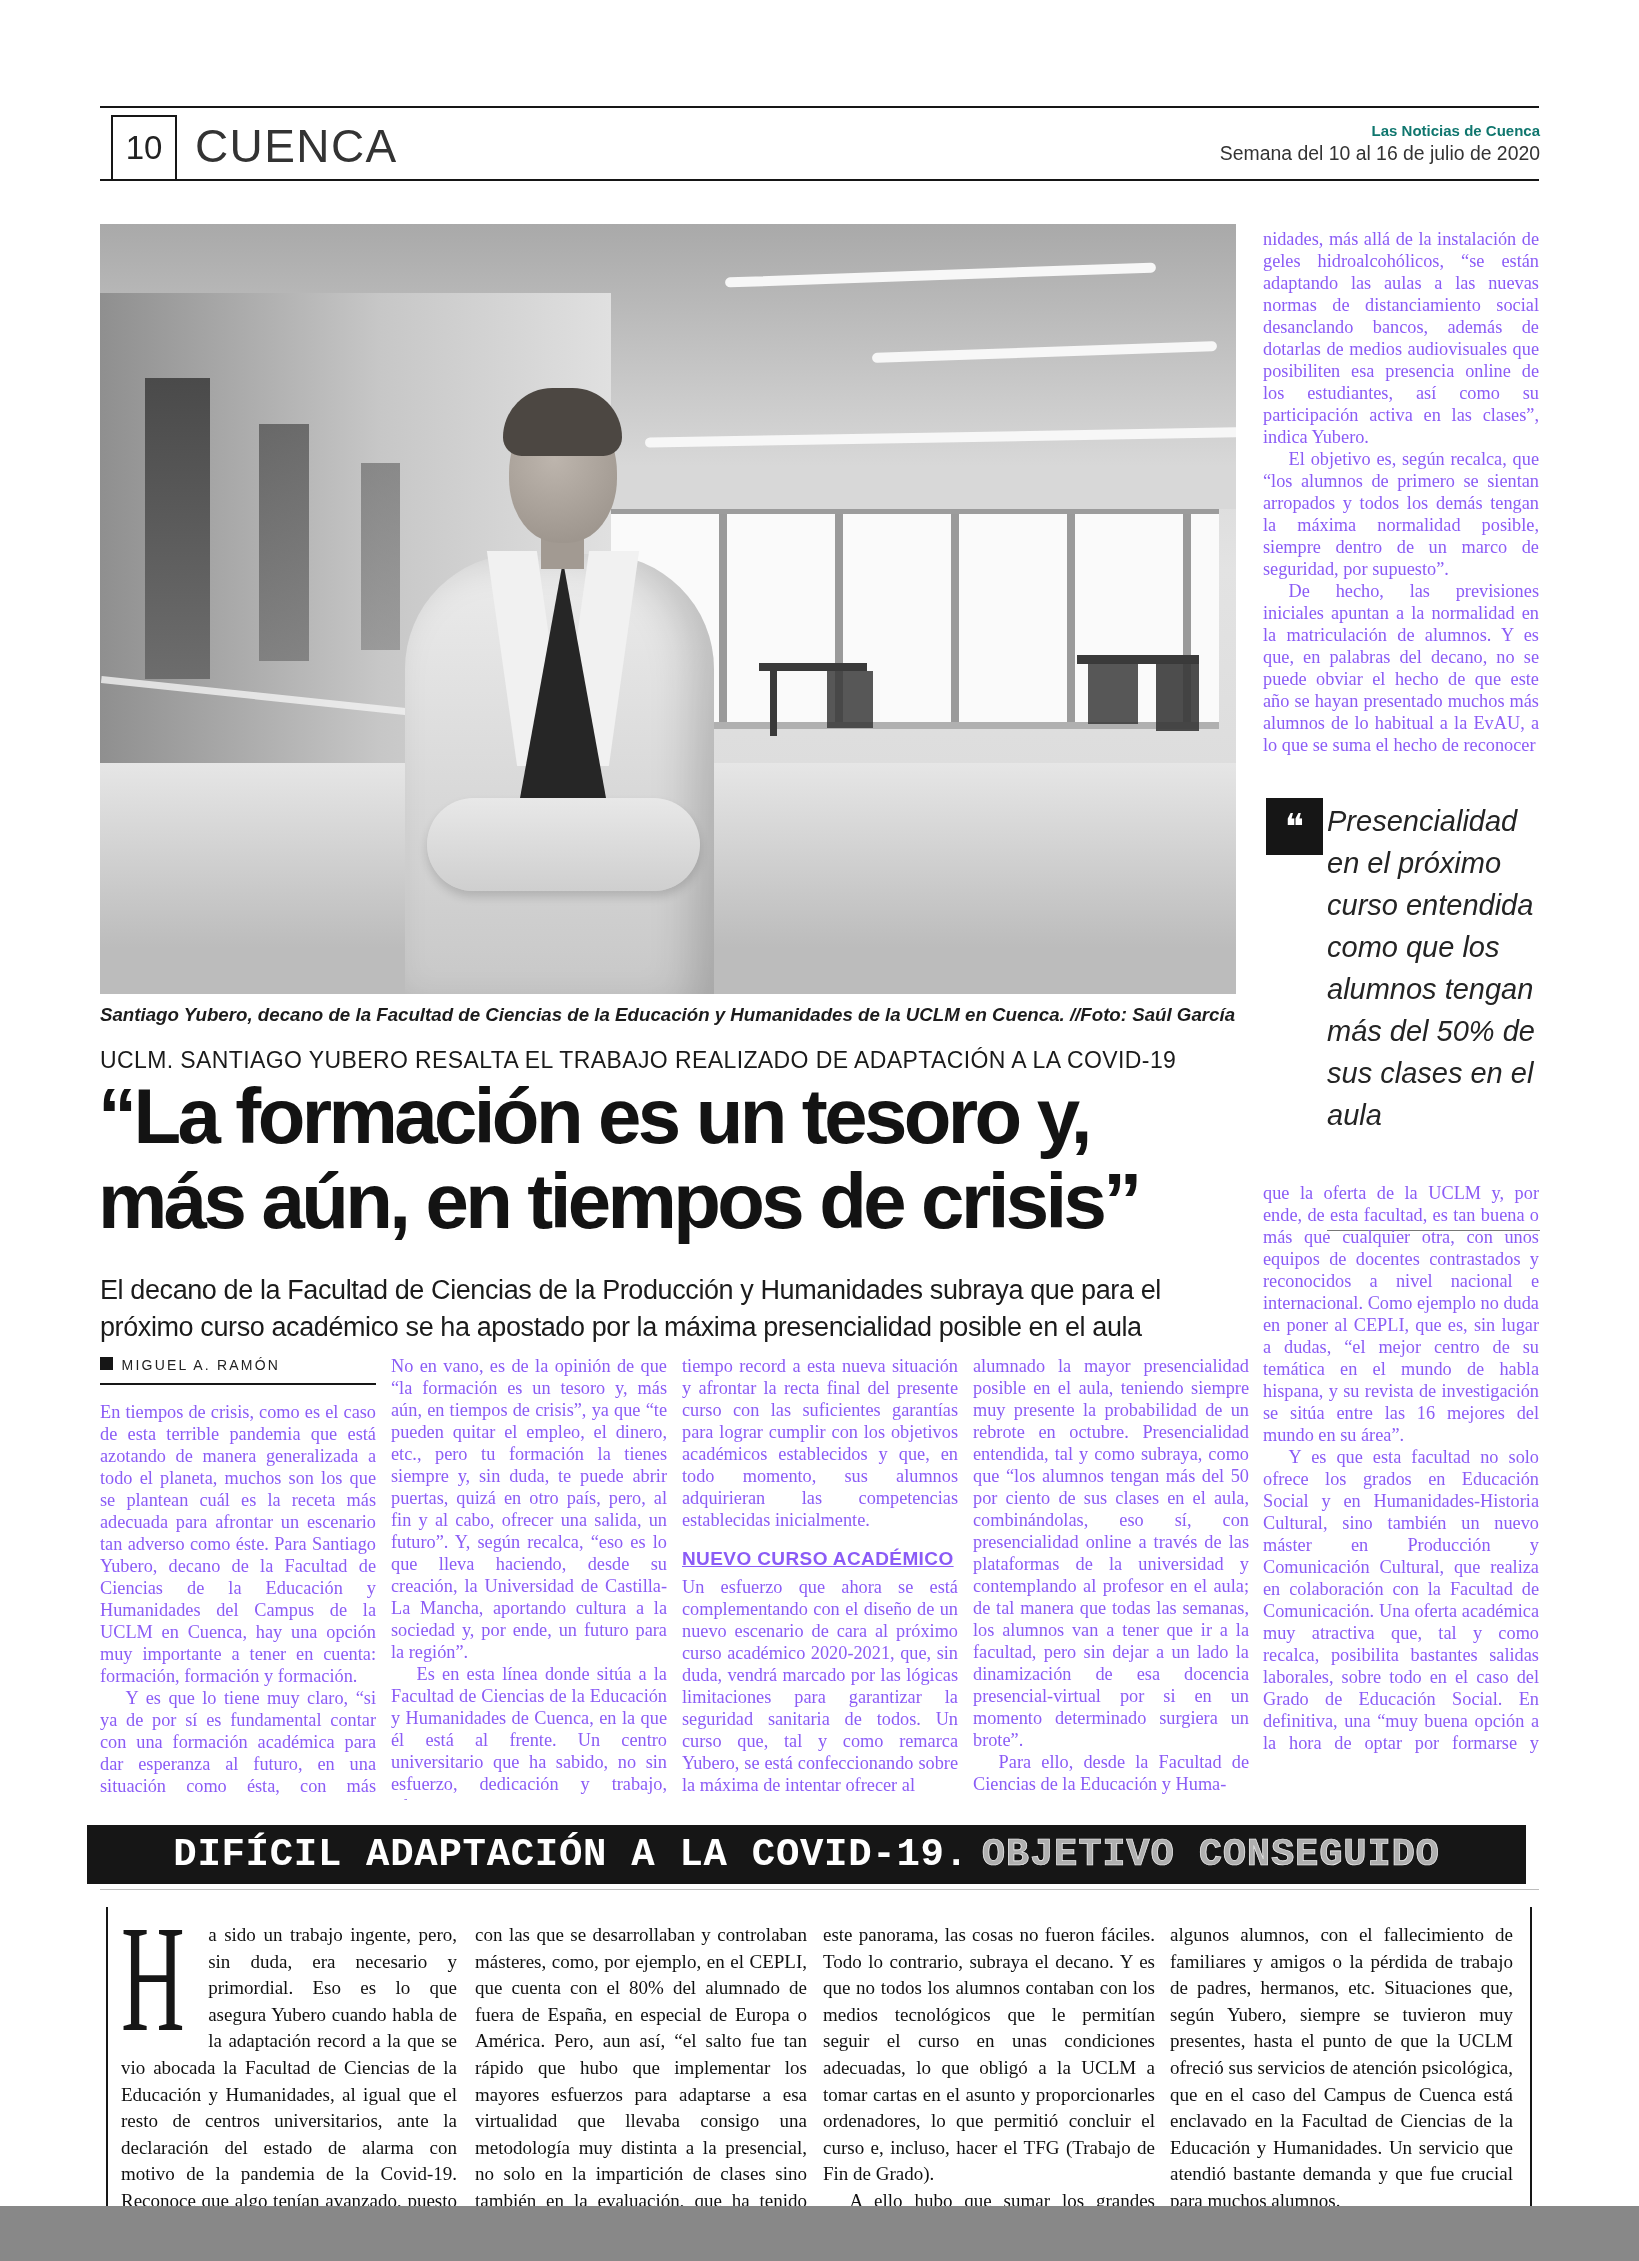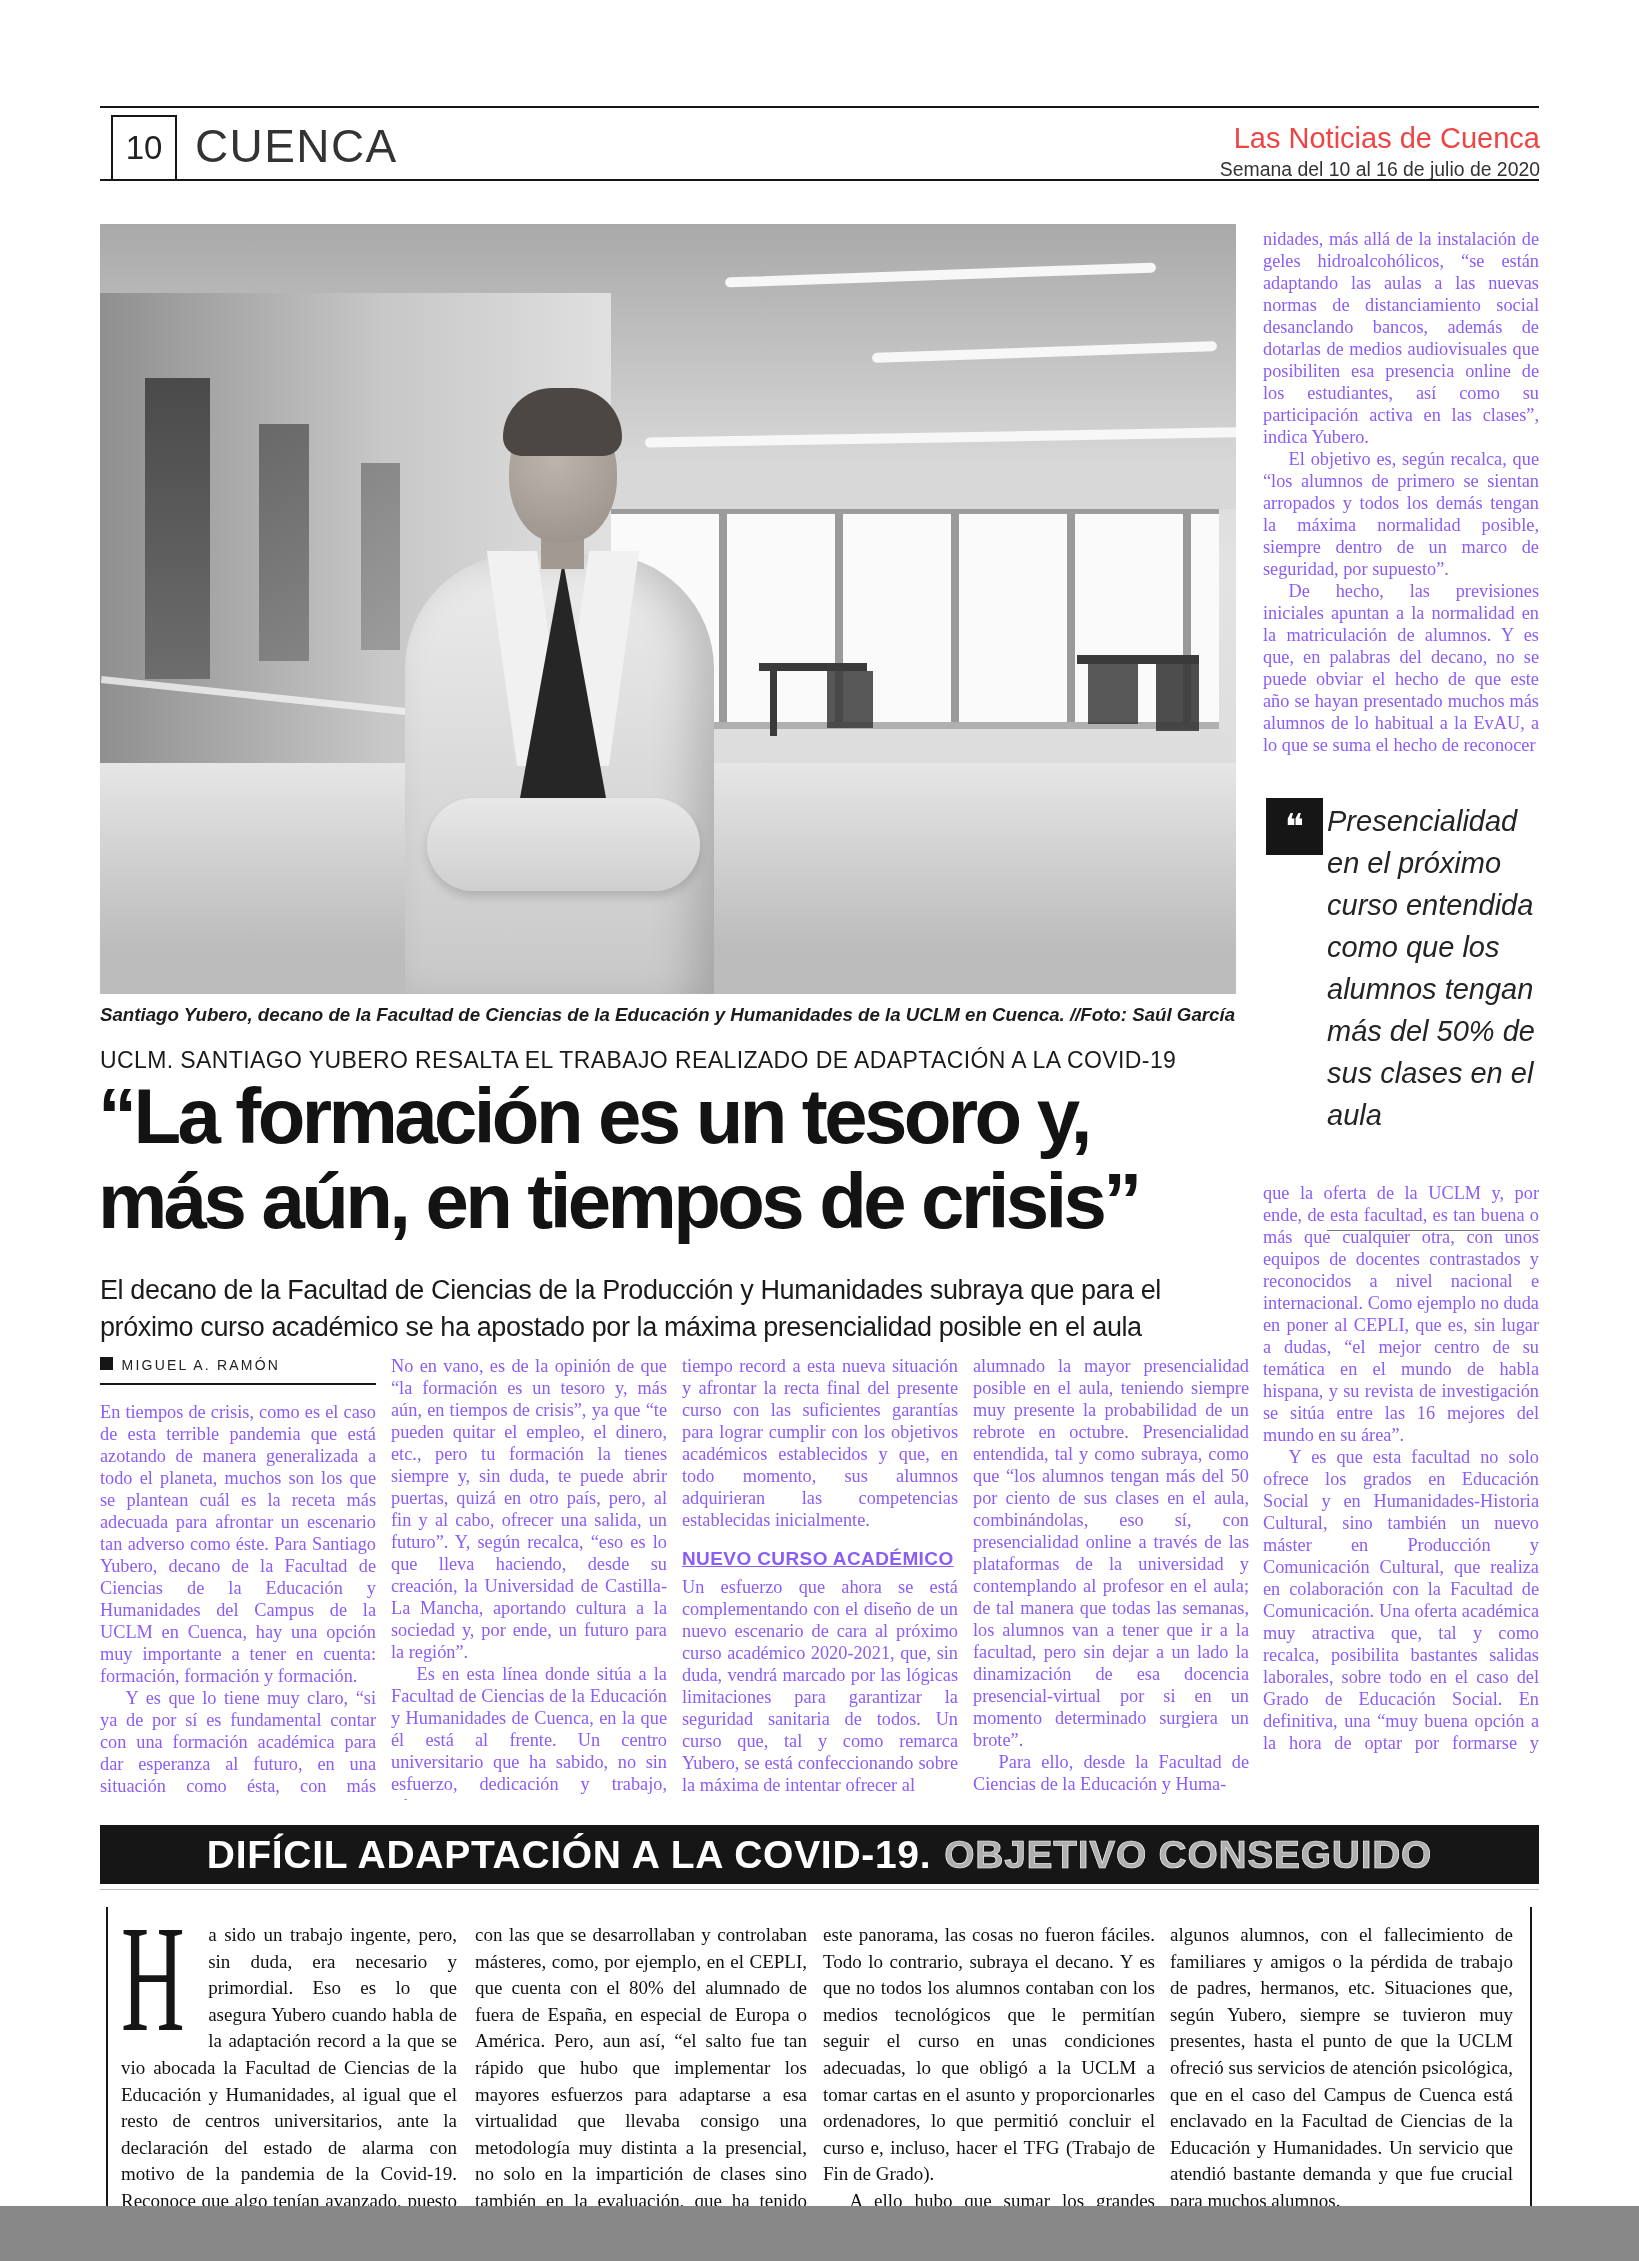--- a/index.html
+++ b/index.html
@@ -6,21 +6,21 @@
   .page{position:relative;width:1640px;height:2206px;background:#ffffff;overflow:hidden;
         font-family:"Liberation Serif",serif;color:#141414;}
   
   .hrule{position:absolute;background:#161616;}
   .pagenum-box{position:absolute;left:111px;top:115px;width:62px;height:62px;border:2.2px solid #161616;
                display:flex;align-items:center;justify-content:center;
                font-family:"Liberation Sans",sans-serif;font-size:33px;color:#222;}
   .section-name{position:absolute;left:195px;top:119px;font-family:"Liberation Sans",sans-serif;
                 font-size:46px;letter-spacing:1.4px;color:#333;white-space:nowrap;}
   .masthead{position:absolute;right:100px;top:122px;text-align:right;font-family:"Liberation Sans",sans-serif;}
-  .masthead .pub{font-size:29px;font-weight:400;color:#ef4444;}
+  .masthead .pub{font-size:15px;font-weight:700;color:#0f766e;}
   .masthead .date{font-size:19.4px;color:#333;margin-top:2.9px;}
   
   .photo{position:absolute;left:100px;top:224px;width:1136px;height:770px;overflow:hidden;
          background:linear-gradient(180deg,#c9c9c9 0%,#e3e3e3 45%,#d6d6d6 100%);}
   .ph-ceiling{position:absolute;left:0;top:0;width:100%;height:37%;
               background:linear-gradient(180deg,#a9a9a9,#d8d8d8 85%),
                          repeating-linear-gradient(177deg,rgba(255,255,255,.55) 0 4.3px,rgba(0,0,0,0) 4.3px 46px);}
   .ph-strip{position:absolute;background:#f7f7f7;height:10px;border-radius:5px;}
   .ph-backwall{position:absolute;left:45%;right:1.5%;top:37%;height:27%;
                background:repeating-linear-gradient(90deg,#fafafa 0 108px,#9a9a9a 108px 116px);
@@ -66,23 +66,23 @@
   .col-sub{font-family:"Liberation Sans",sans-serif;font-weight:700;font-size:19px;
            letter-spacing:0.4px;margin:17px 0 5.7px 0;text-align:left;text-decoration:underline;}
   
   .pq-icon{position:absolute;left:1266px;top:798px;width:57px;height:57px;background:#161616;
            display:flex;align-items:center;justify-content:center;color:#fff;font-size:36px;
            font-family:"DejaVu Sans",sans-serif;}
   .pq-text{position:absolute;left:1327px;top:800px;width:215px;font-family:"Liberation Sans",sans-serif;
            font-style:italic;font-size:29px;line-height:42px;color:#242424;}
   .pq-rule{position:absolute;left:1327px;top:1230px;width:213px;height:1.4px;background:#777;}
   
-  .banner{position:absolute;left:100px;top:1825px;width:1439px;height:59px;background:#161616;
+  .banner{position:absolute;left:87px;top:1825px;width:1439px;height:59px;background:#161616;
           display:flex;align-items:center;justify-content:center;white-space:nowrap;
-          font-family:Liberation Sans, sans-serif;font-size:39px;font-weight:700;letter-spacing:0.7px;}
+          font-family:Liberation Mono, monospace;font-size:39px;font-weight:700;letter-spacing:0.7px;}
   .banner .t-bold{color:#ffffff;}
   .banner .t-light{color:rgba(255,255,255,.66);margin-left:13px;font-weight:700;
                    -webkit-text-stroke:0.7px rgba(255,255,255,.9);}
   .banner-rule{position:absolute;left:100px;top:1889px;width:1439px;height:1.4px;background:#bdbdbd;}
   .vrule{position:absolute;width:2.2px;background:#161616;}
   .bcol{position:absolute;top:1922px;height:320px;font-size:19px;line-height:26.6px;
         text-align:justify;overflow:hidden;color:#101010;}
   .bcol p{margin:0;}
   .dropcap{float:left;width:80px;height:108px;font-family:"Liberation Serif",serif;
            font-size:152px;line-height:108px;font-weight:400;color:#161616;

